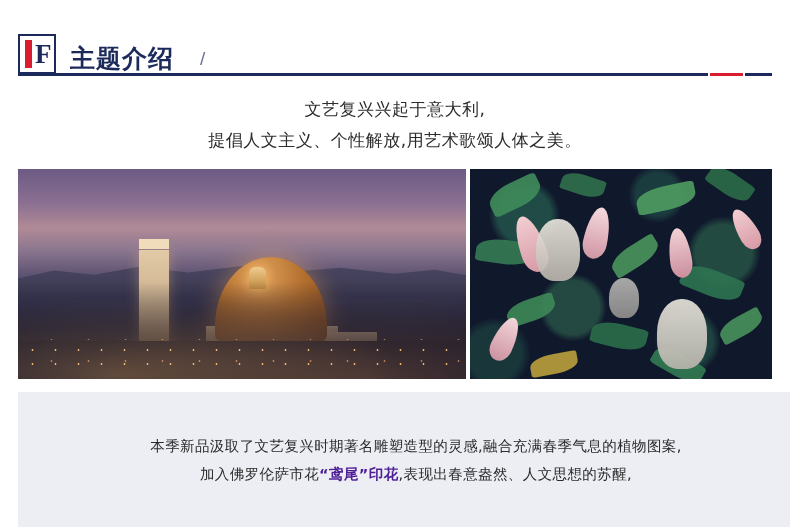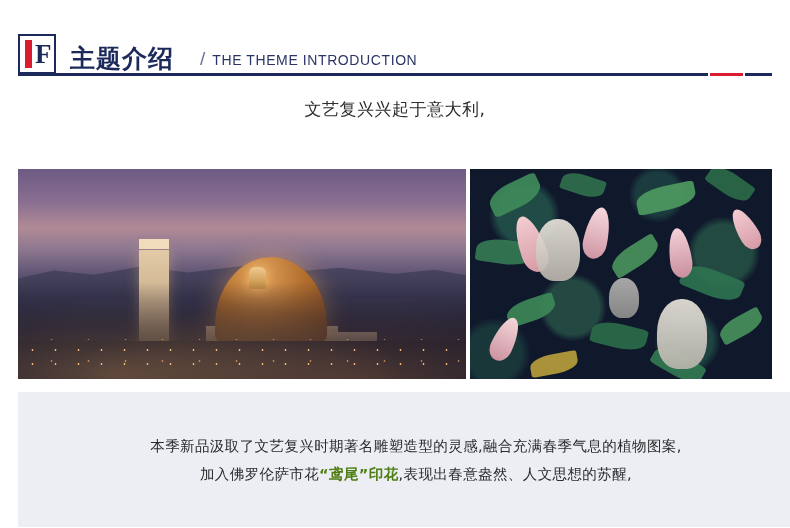--- a/index.html
+++ b/index.html
@@ -312,48 +312,48 @@
     text-align: center;
   }
   .note-line {
     font-family: "DejaVu Sans", sans-serif;
     font-size: 14.5px;
     color: #2b2b2b;
     line-height: 28px;
     letter-spacing: 0.4px;
   }
   .note-em {
-    color: #4d7c0f;
+    color: #4c1d95;
     font-weight: bold;
   }
 </style>
 </head>
 <body>
 
 <div class="page">
 
   <div class="header">
     <div class="header-inner">
       <div class="fila-logo">
         <div class="red-bar"></div>
         <div class="blue-f">F</div>
       </div>
       <div class="title-cn">主题介绍</div>
       <div class="title-sep">/</div>
-      <div class="title-en">THE THEME INTRODUCTION</div>
     </div>
     <div class="header-rule">
       <div class="seg-dark"></div>
       <div class="seg-red"></div>
       <div class="seg-dark2"></div>
     </div>
   </div>
 
   <div class="lead">
     <div class="lead-line">文艺复兴兴起于意大利,</div>
+    <div class="lead-line">提倡人文主义、个性解放,用艺术歌颂人体之美。</div>
   </div>
 
   <div class="images">
 
     <div class="photo photo-left">
       <div class="duomo">
         <div class="hills"></div>
         <div class="drum"></div>
         <div class="nave"></div>
         <div class="dome"></div>

